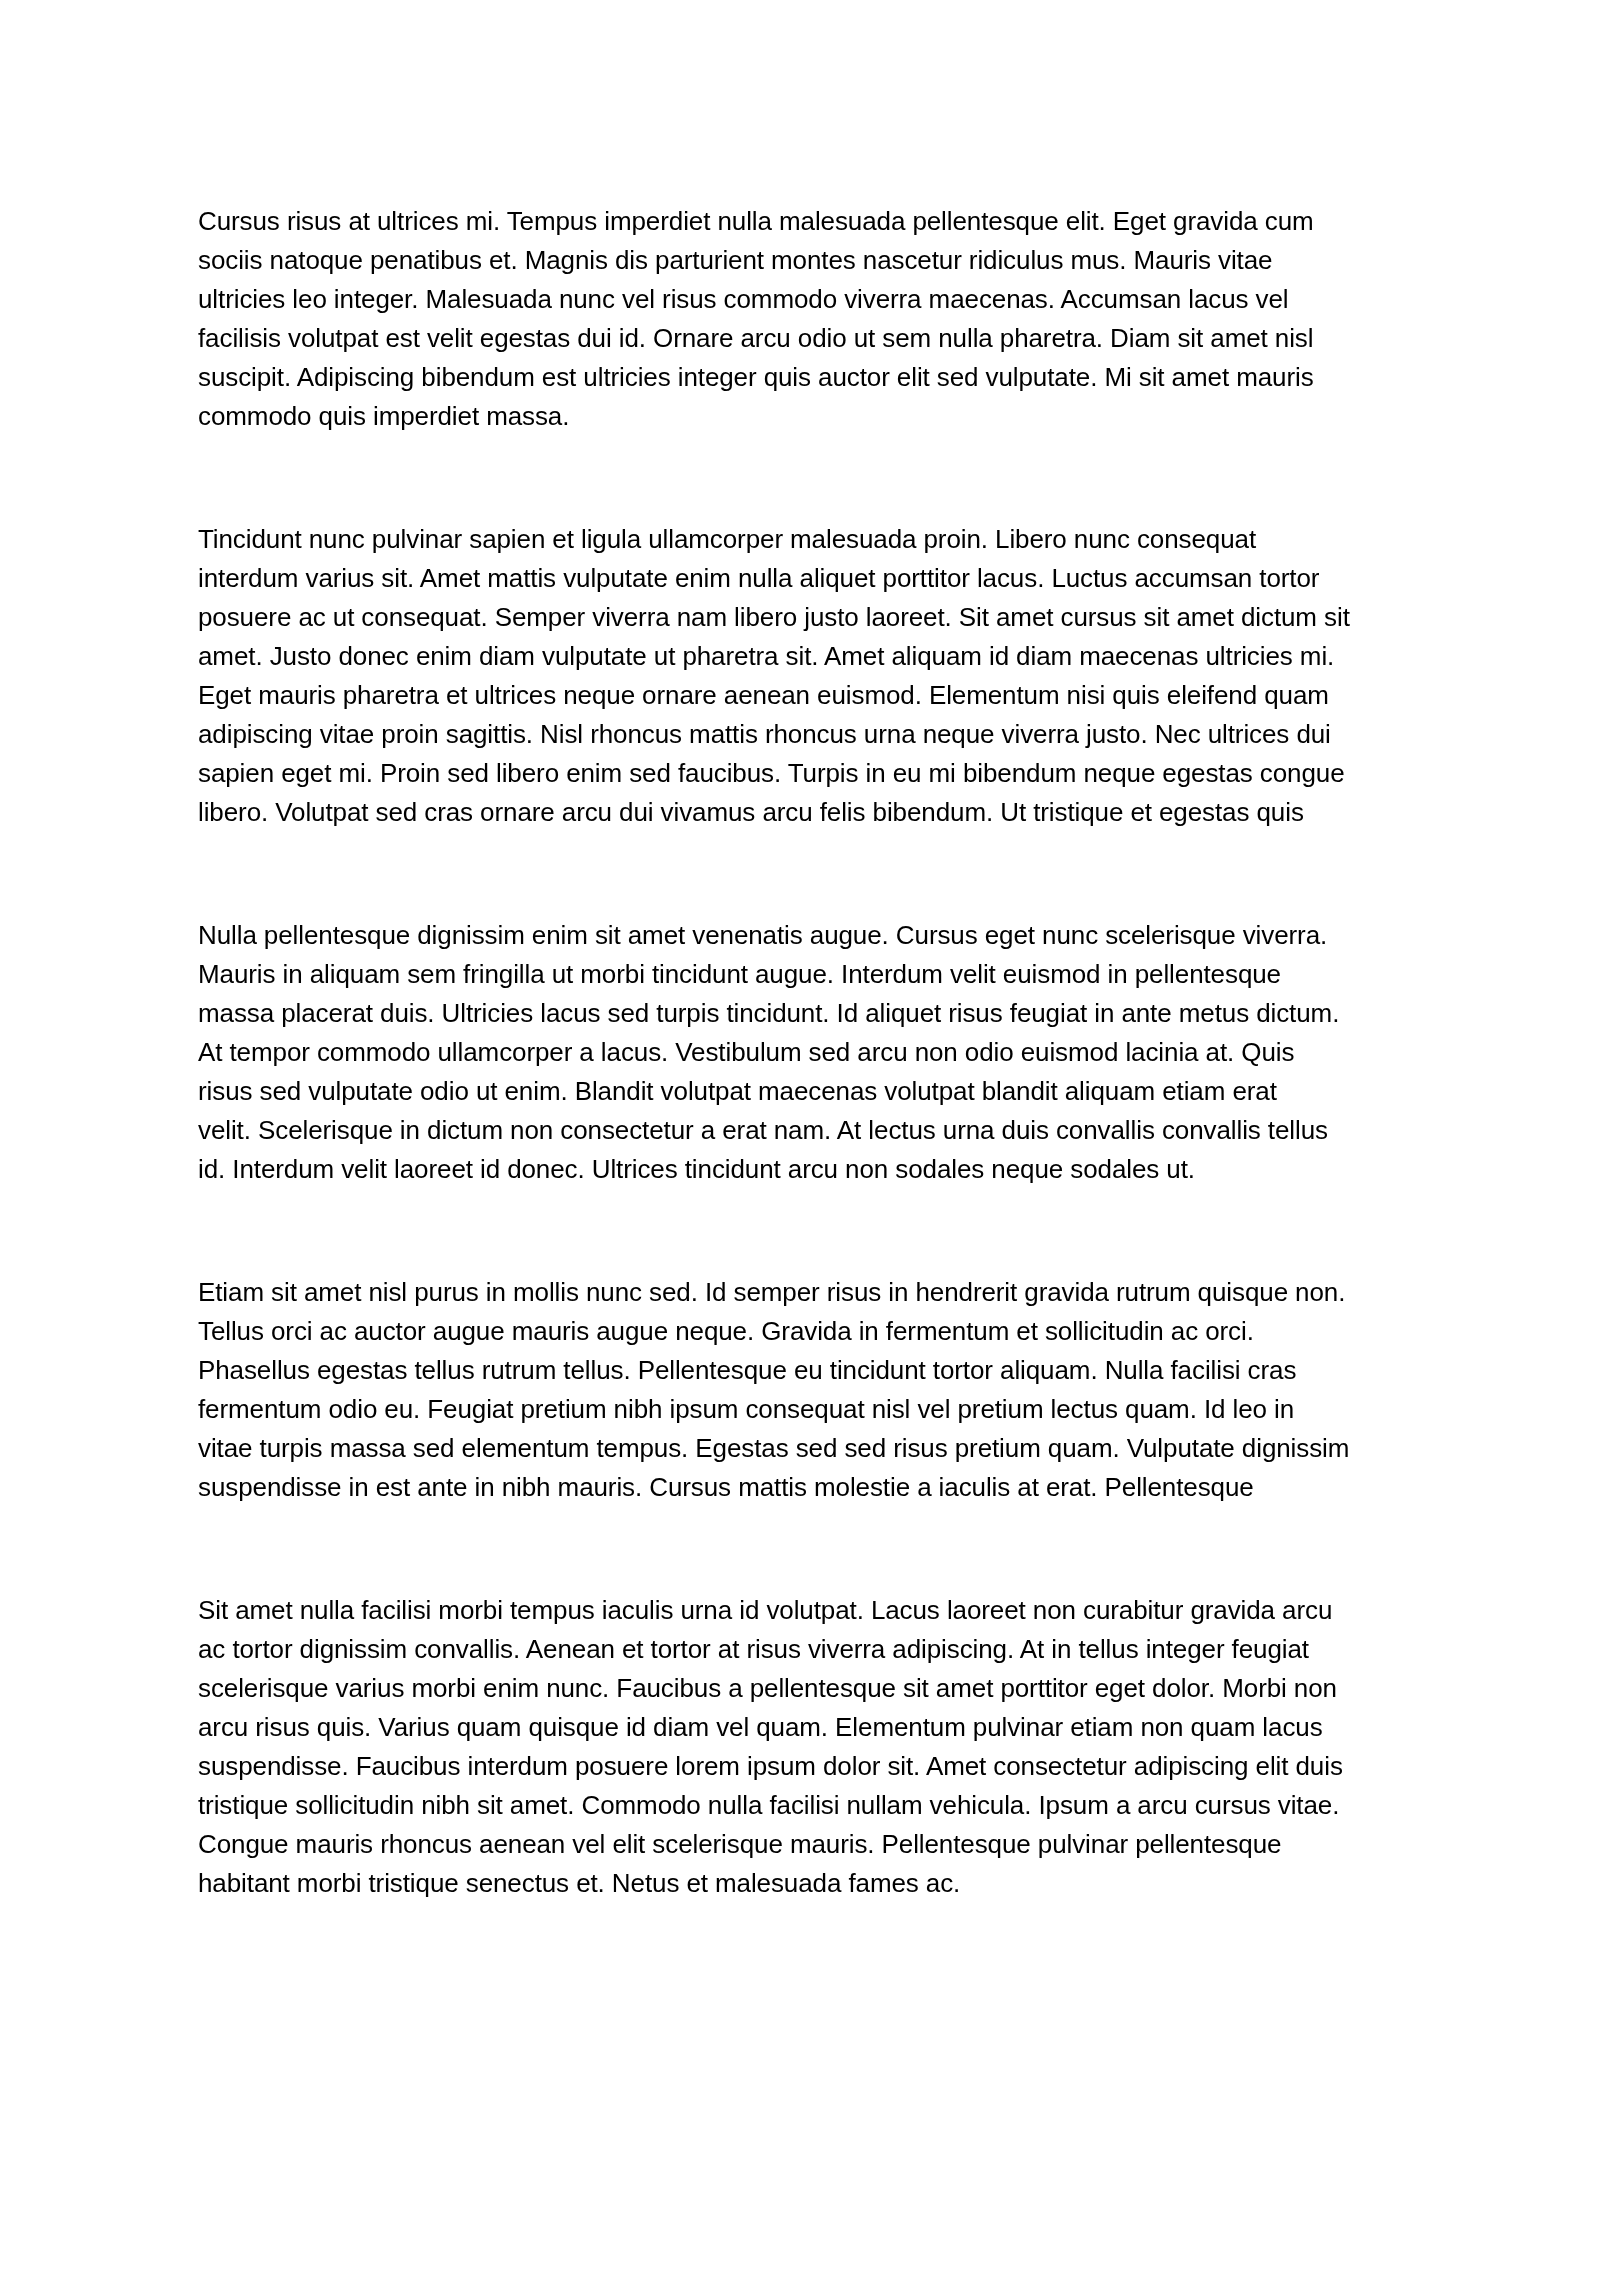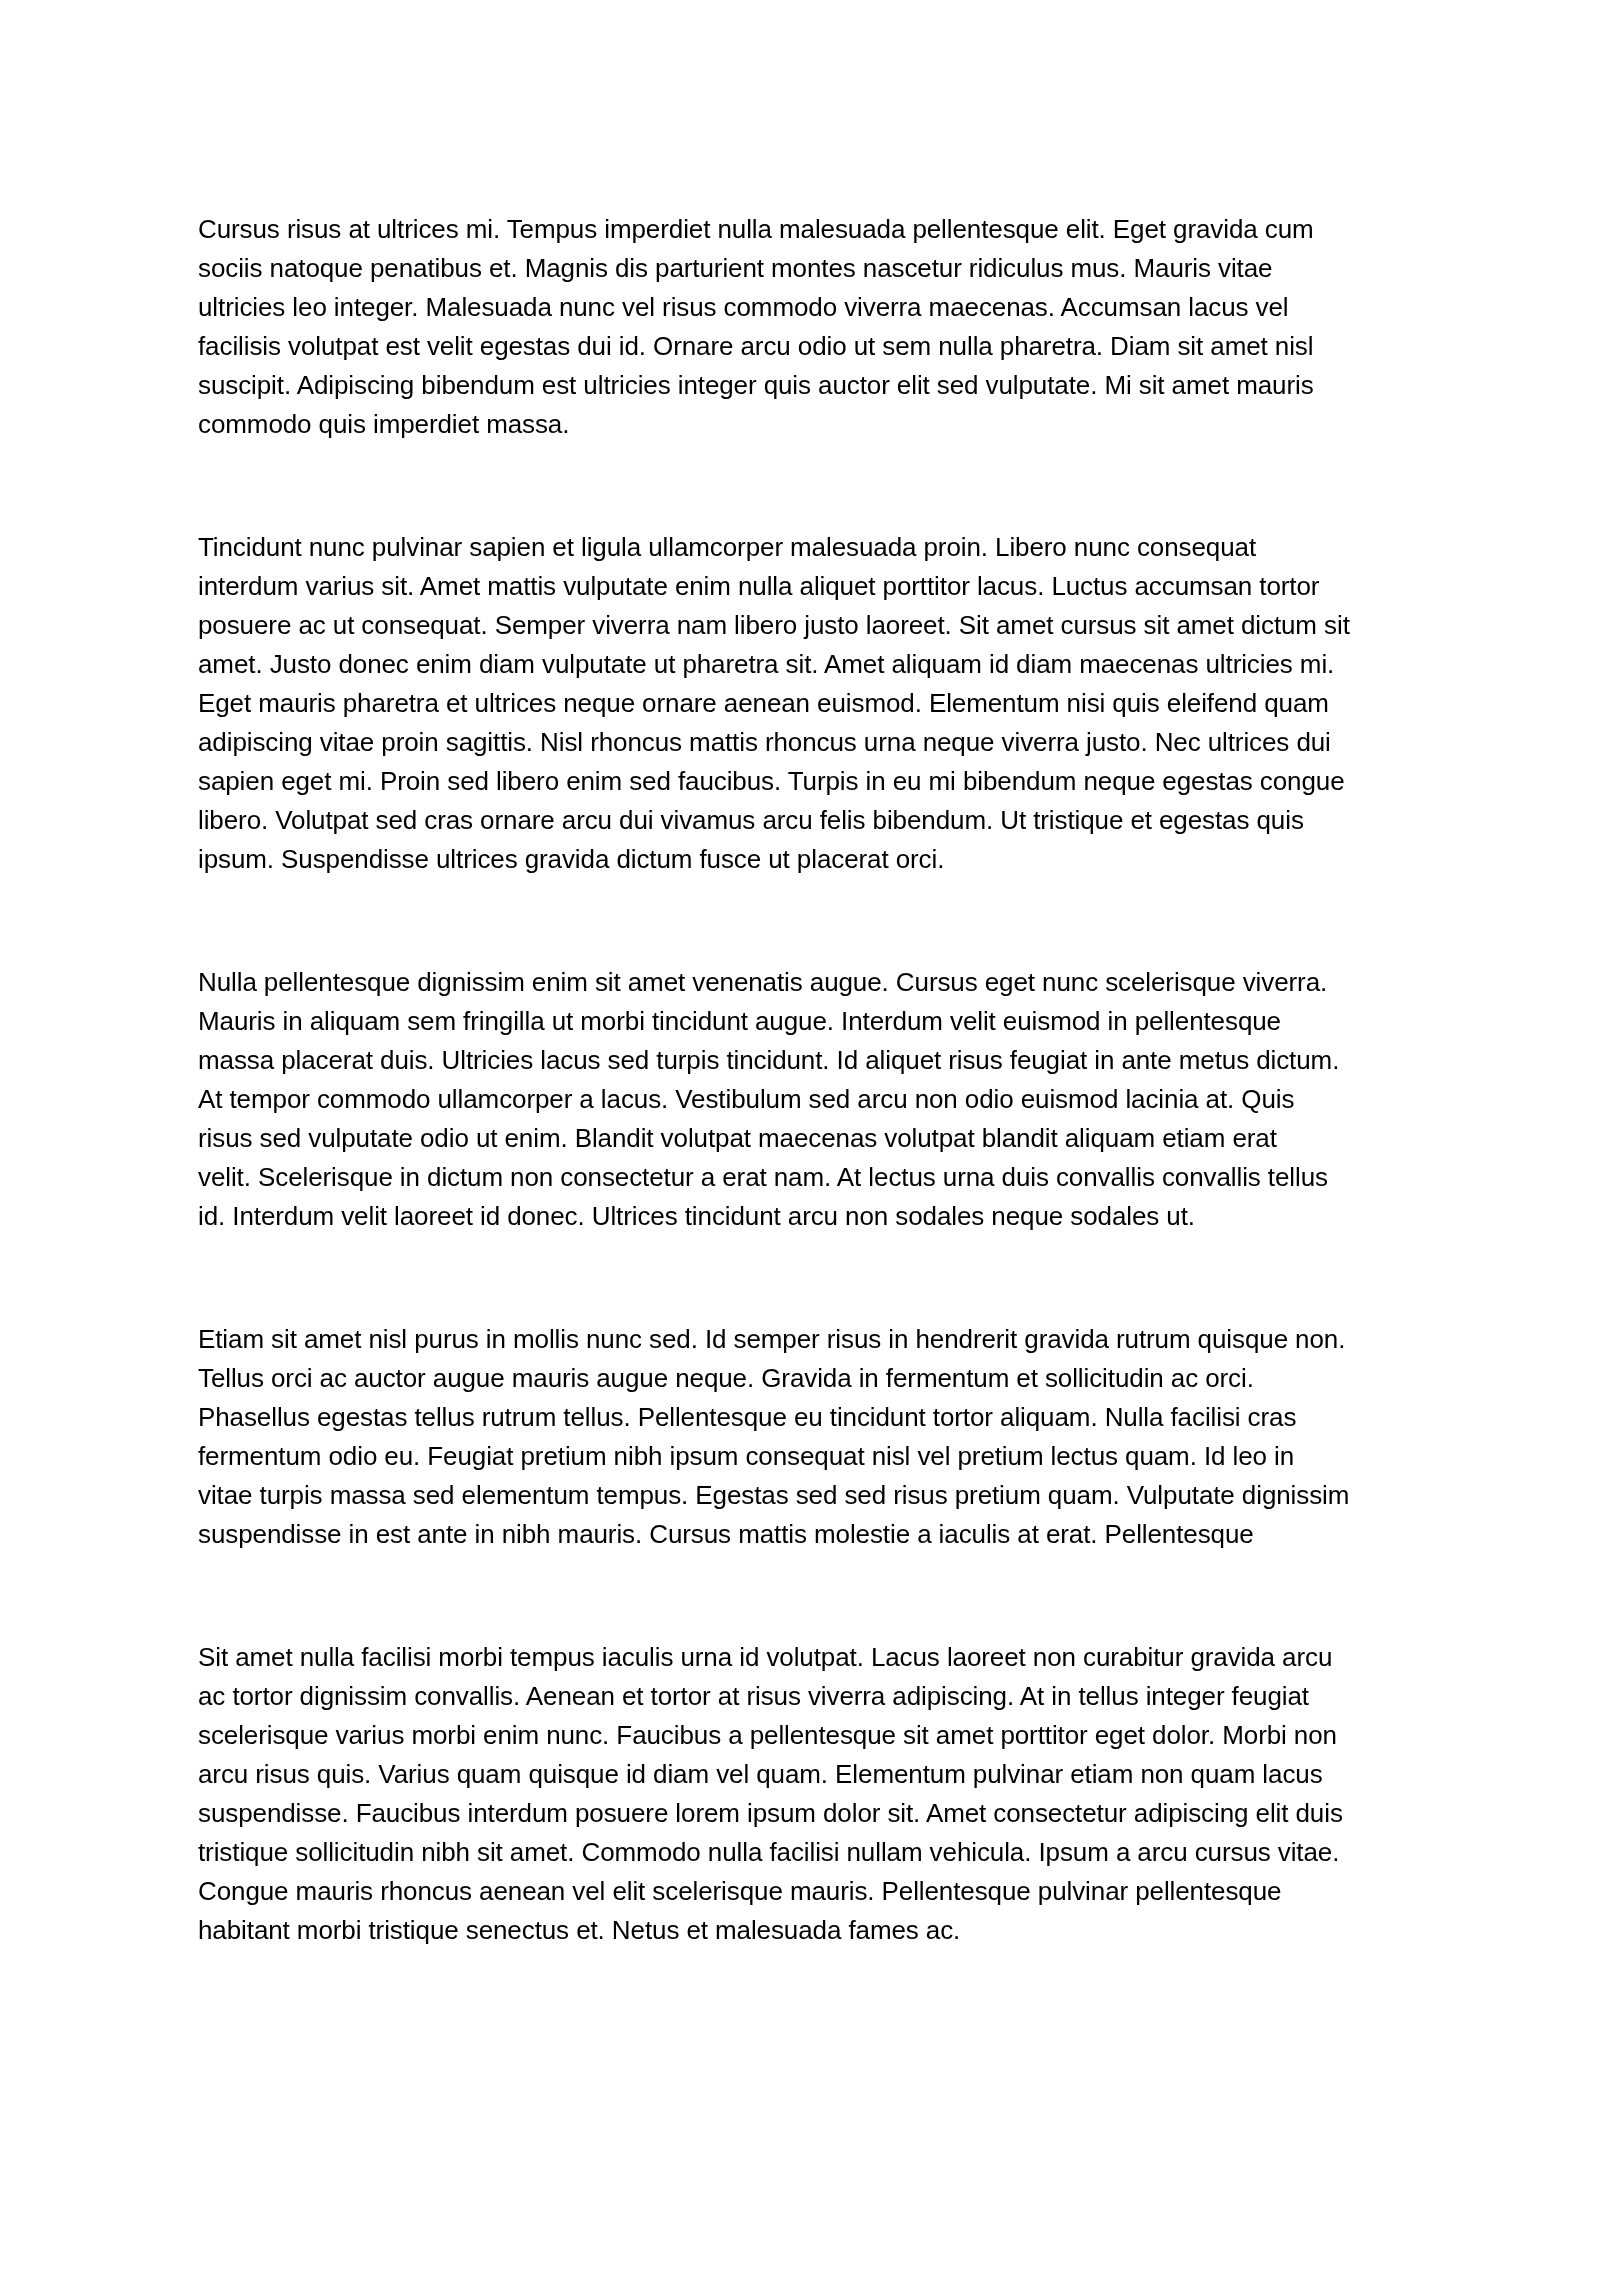--- a/index.html
+++ b/index.html
@@ -23,21 +23,21 @@
       height: 2295px;
       background: #ffffff;
     }
     .text-column {
       position: absolute;
       left: 198px;
       top: 194px;
       width: 1230px;
     }
     .paragraph {
-      margin: 16px 0 84px 0;
+      margin: 8px 0 84px 0;
       padding: 0;
     }
     .line {
       display: block;
       height: 39px;
       line-height: 39px;
       font-size: 26px;
       white-space: nowrap;
       letter-spacing: -0.1px;
     }
@@ -59,21 +59,20 @@
 
     <p class="paragraph">
       <span class="line">Tincidunt nunc pulvinar sapien et ligula ullamcorper malesuada proin. Libero nunc consequat</span>
       <span class="line">interdum varius sit. Amet mattis vulputate enim nulla aliquet porttitor lacus. Luctus accumsan tortor</span>
       <span class="line">posuere ac ut consequat. Semper viverra nam libero justo laoreet. Sit amet cursus sit amet dictum sit</span>
       <span class="line">amet. Justo donec enim diam vulputate ut pharetra sit. Amet aliquam id diam maecenas ultricies mi.</span>
       <span class="line">Eget mauris pharetra et ultrices neque ornare aenean euismod. Elementum nisi quis eleifend quam</span>
       <span class="line">adipiscing vitae proin sagittis. Nisl rhoncus mattis rhoncus urna neque viverra justo. Nec ultrices dui</span>
       <span class="line">sapien eget mi. Proin sed libero enim sed faucibus. Turpis in eu mi bibendum neque egestas congue</span>
       <span class="line">libero. Volutpat sed cras ornare arcu dui vivamus arcu felis bibendum. Ut tristique et egestas quis</span>
-      <span class="line">ipsum. Suspendisse ultrices gravida dictum fusce ut placerat orci.</span>
     </p>
 
     <p class="paragraph">
       <span class="line">Nulla pellentesque dignissim enim sit amet venenatis augue. Cursus eget nunc scelerisque viverra.</span>
       <span class="line">Mauris in aliquam sem fringilla ut morbi tincidunt augue. Interdum velit euismod in pellentesque</span>
       <span class="line">massa placerat duis. Ultricies lacus sed turpis tincidunt. Id aliquet risus feugiat in ante metus dictum.</span>
       <span class="line">At tempor commodo ullamcorper a lacus. Vestibulum sed arcu non odio euismod lacinia at. Quis</span>
       <span class="line">risus sed vulputate odio ut enim. Blandit volutpat maecenas volutpat blandit aliquam etiam erat</span>
       <span class="line">velit. Scelerisque in dictum non consectetur a erat nam. At lectus urna duis convallis convallis tellus</span>
       <span class="line">id. Interdum velit laoreet id donec. Ultrices tincidunt arcu non sodales neque sodales ut.</span>

